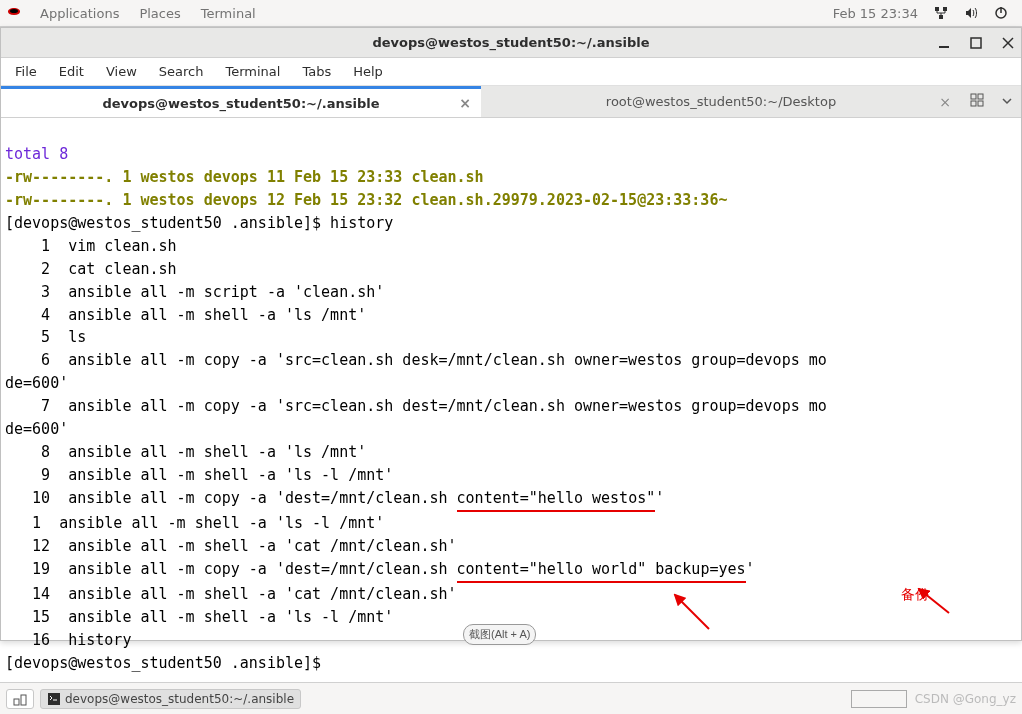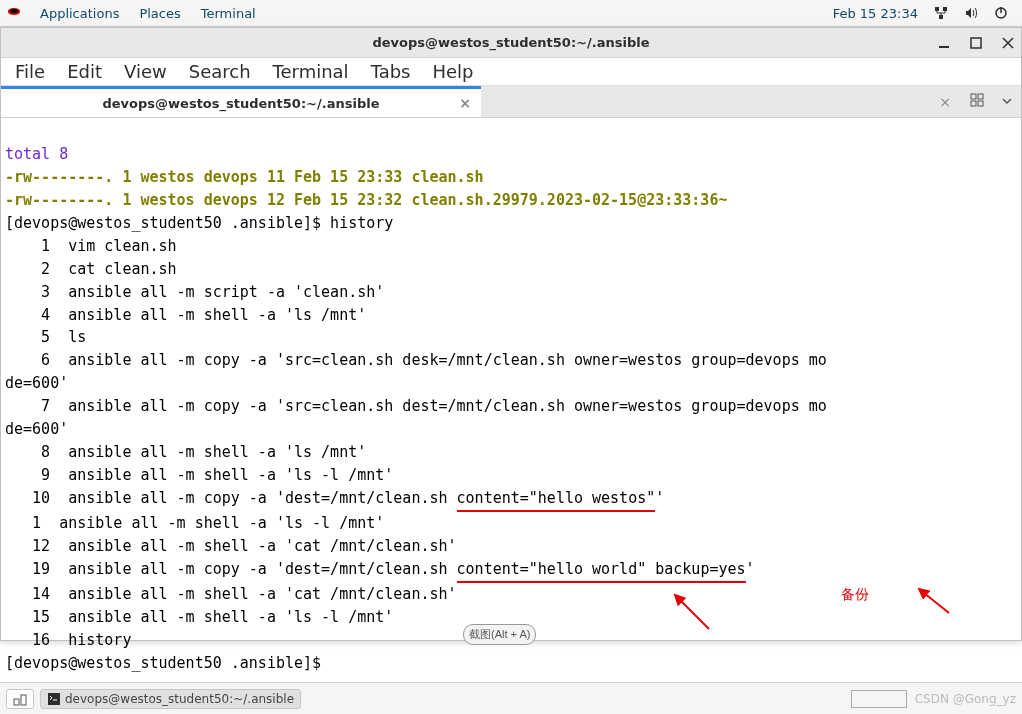--- a/index.html
+++ b/index.html
@@ -1,31 +1,31 @@
 <!DOCTYPE html>
 <html><head>
 <meta charset="utf-8">
 <style>
 * { margin: 0; padding: 0; box-sizing: border-box; }
 body { font-family: "DejaVu Sans", sans-serif; font-size: 13px; background: #fff; width: 1022px; height: 714px; overflow: hidden; position: relative; }
 
 
-.top-panel { height: 27px; background: #f6f5f4; border-bottom: 1px solid #d0d0d0; display: flex; align-items: center; padding: 0 6px; font-size: 13px; color: #0c4a6e; }
+.top-panel { height: 27px; background: #f6f5f4; border-bottom: 1px solid #d0d0d0; display: flex; align-items: center; padding: 0 6px; font-size: 13px; color: #737373; }
 .top-panel .rh-icon { width: 16px; height: 16px; margin-right: 8px; color: #c00; }
 .top-panel .menu-item { padding: 0 10px; cursor: pointer; }
 .top-panel .spacer { flex: 1; }
 .top-panel .right-item { padding: 0 8px; display: flex; align-items: center; }
 .top-panel svg { display: block; }
 
 
 .window { position: absolute; left: 0; top: 27px; right: 0; background: #fff; border: 1px solid #c0c0c0; box-shadow: 0 2px 6px rgba(0,0,0,0.15); }
 .titlebar { height: 30px; background: #e8e8e7; border-bottom: 1px solid #d0d0d0; display: flex; align-items: center; justify-content: center; position: relative; font-weight: bold; font-size: 13px; color: #2e2e2e; }
 .titlebar .controls { position: absolute; right: 6px; top: 0; height: 100%; display: flex; align-items: center; gap: 18px; }
 .titlebar .ctrl { width: 14px; height: 14px; cursor: pointer; display:flex;align-items:center;justify-content:center; }
-.menubar { height: 28px; display: flex; align-items: center; padding: 0 4px; border-bottom: 1px solid #e0e0e0; gap: 2px; font-size: 18px; color: #2e2e2e; }
+.menubar { height: 28px; display: flex; align-items: center; padding: 0 4px; border-bottom: 1px solid #e0e0e0; gap: 2px; font-size: 13px; color: #2e2e2e; }
 .menubar .mitem { padding: 3px 10px; cursor: pointer; }
 .tabbar { height: 32px; background: #e8e8e7; display: flex; align-items: stretch; border-bottom: 1px solid #d0d0d0; }
 .tab { flex: 1; display: flex; align-items: center; justify-content: center; position: relative; font-size: 13px; color: #555; cursor: pointer; }
 .tab.active { background: #fff; color: #2e2e2e; font-weight: bold; border-top: 3px solid #3584e4; }
 .tab .close { position: absolute; right: 10px; color: #888; cursor: pointer; font-size: 14px; }
 .tabbar .tools { width: 60px; display:flex; align-items:center; justify-content:space-around; color:#555; }
 .term { font-family: "DejaVu Sans Mono", monospace; font-size: 15px; line-height: 1.53; padding: 2px 4px 6px 4px; color: #000; background: #fff; position: relative; white-space: pre; height: 522px; }
 .t-teal { color: #6d28d9; }
 .t-olive { color: #808000; font-weight: bold; }
 .underline-red1 { display:inline-block; border-bottom: 2px solid #e60000; }
@@ -110,20 +110,21 @@
     <span class="mitem">Terminal</span>
     <span class="mitem">Tabs</span>
     <span class="mitem">Help</span>
   </div>
   <div class="tabbar">
     <div class="tab active">
       <span>devops@westos_student50:~/.ansible</span>
       <span class="close">×</span>
     </div>
     <div class="tab">
+      <span>root@westos_student50:~/Desktop</span>
       <span class="close">×</span>
     </div>
     <div class="tools">
       <span><svg width="14" height="14">
             <rect x="1" y="1" width="5" height="5" fill="none" stroke="#555"></rect>
             <rect x="8" y="1" width="5" height="5" fill="none" stroke="#555"></rect>
             <rect x="1" y="8" width="5" height="5" fill="none" stroke="#555"></rect>
             <rect x="8" y="8" width="5" height="5" fill="none" stroke="#555"></rect>
           </svg></span>
       <span><svg width="10" height="10">
@@ -150,21 +151,21 @@
 <span><span>   10  ansible all -m copy -a 'dest=/mnt/clean.sh </span><span class="underline-red1">content="hello westos"</span><span>'</span></span>
 <span>   1  ansible all -m shell -a 'ls -l /mnt'</span>
 <span>   12  ansible all -m shell -a 'cat /mnt/clean.sh'</span>
 <span><span>   19  ansible all -m copy -a 'dest=/mnt/clean.sh </span><span class="underline-red2">content="hello world" backup=yes</span><span>'</span></span>
 <span>   14  ansible all -m shell -a 'cat /mnt/clean.sh'</span>
 <span>   15  ansible all -m shell -a 'ls -l /mnt'</span>
 <span>   16  history</span>
 <span>[devops@westos_student50 .ansible]$ </span>
     
     <span class="badge-box" style="left:462px; top:506px;border-radius:10px;">截图(Alt + A)</span>
-    <span class="red-annot" style="left:840px; top:466px;">备份</span>
+    <span class="red-annot" style="left:900px; top:466px;">备份</span>
     <span class="arrow" style="left:614px; top:448px;">
       <svg width="50" height="50">
           <defs>
             <marker id="a1" markerWidth="6" markerHeight="6" refX="5" refY="3" orient="auto">
               <path d="M0,0 L6,3 L0,6 z" fill="#e60000"></path>
             </marker>
           </defs>
           <line x1="40" y1="40" x2="6" y2="6" stroke="#e60000" stroke-width="2" marker-end="url(#a1)"></line>
         </svg>
     </span>

